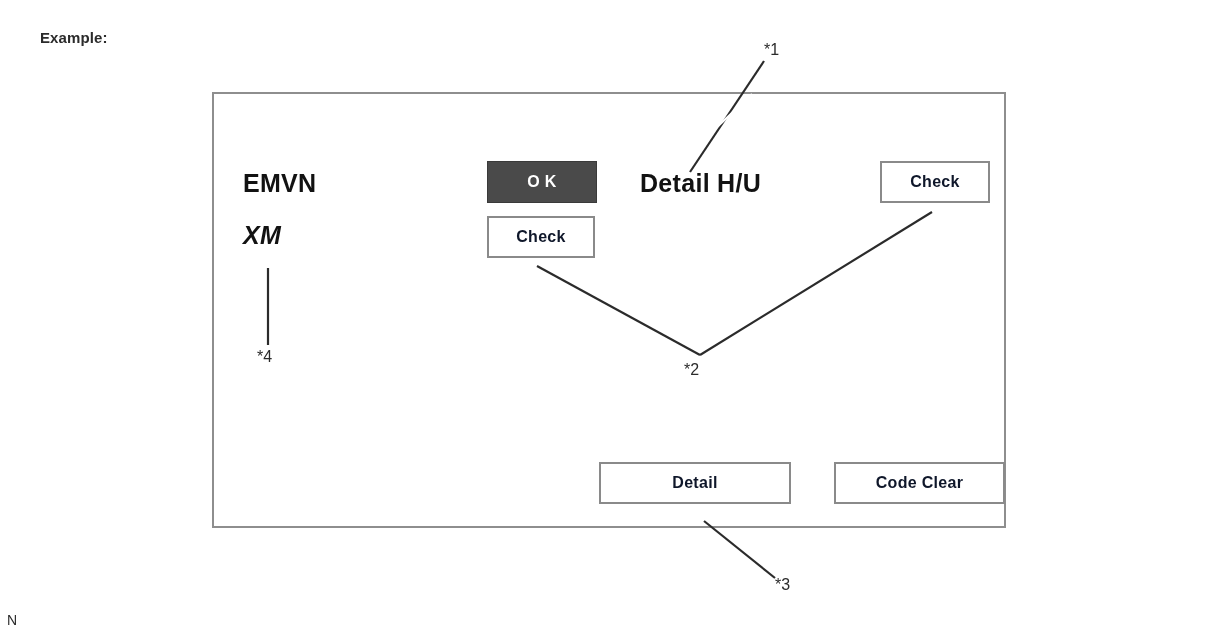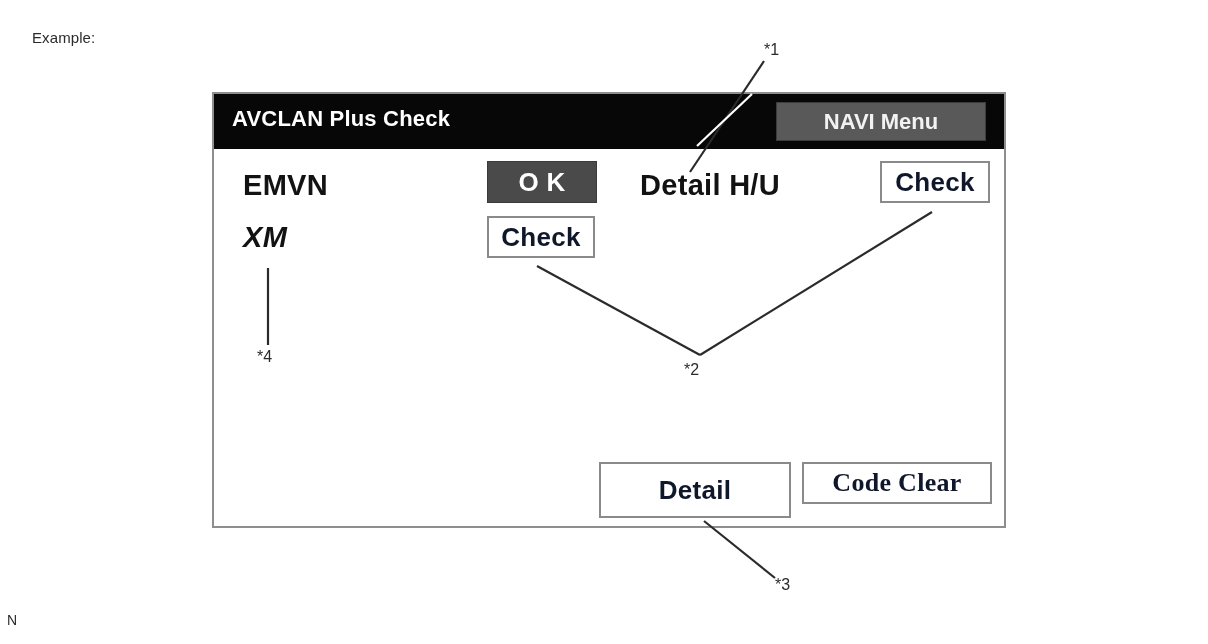--- a/index.html
+++ b/index.html
@@ -15,24 +15,24 @@
     font-family: "Liberation Sans", sans-serif;
     color: #1a1a1a;
     overflow: hidden;
   }
 
   
   .abs { position: absolute; }
 
   
   #example-caption {
-    left: 32px;
+    left: 40px;
     top: 29px;
     font-size: 15px;
-    font-weight: 400;
+    font-weight: 700;
     color: #2b2b2b;
     letter-spacing: 0.1px;
     white-space: nowrap;
   }
 
   #footer-mark {
     left: 7px;
     top: 612px;
     font-size: 14px;
     font-weight: 400;
@@ -97,62 +97,62 @@
     position: absolute;
     left: 0;
     top: 55px;
     right: 0;
     bottom: 0;
     background: #ffffff;
   }
 
   .row-label {
     position: absolute;
-    font-size: 29px;
+    font-size: 25px;
     font-weight: bold;
     color: #121212;
     letter-spacing: 0.3px;
     white-space: nowrap;
   }
   #label-emvn  { left: 29px;  top: 20px; }
   #label-xm    { left: 29px;  top: 72px; font-style: italic; }
   #label-audio { left: 426px; top: 20px; }
 
   
   .screen-btn {
     position: absolute;
     box-sizing: border-box;
     display: flex;
     align-items: center;
     justify-content: center;
   }
   .screen-btn .btn-label {
-    font-size: 26px;
+    font-size: 16px;
     font-weight: bold;
     white-space: nowrap;
     letter-spacing: 0.3px;
   }
   .btn-filled {
     background: #4a4a4a;
     border: 1px solid #3a3a3a;
   }
   .btn-filled .btn-label { color: #ffffff; }
 
   .btn-outline {
     background: #ffffff;
     border: 2px solid #8a8a8a;
   }
   .btn-outline .btn-label { color: #0f172a; }
 
   #btn-ok      { left: 273px; top: 12px;  width: 110px; height: 42px; }
   #btn-check-1 { left: 273px; top: 67px;  width: 108px; height: 42px; }
   #btn-check-2 { left: 666px; top: 12px;  width: 110px; height: 42px; }
 
-  #btn-detail     { left: 385px; top: 313px; width: 192px; height: 56px; }
-  #btn-code-clear { left: 588px; top: 313px; width: 190px; height: 42px; font-family: Liberation Serif, serif; }
+  #btn-detail     { left: 385px; top: 313px; width: 192px; height: 42px; }
+  #btn-code-clear { left: 620px; top: 313px; width: 171px; height: 42px; }
 
   
   .callout {
     position: absolute;
     font-size: 16px;
     font-weight: 400;
     color: #2b2b2b;
     white-space: nowrap;
   }
   #callout-1 { left: 764px; top: 41px; }
@@ -170,27 +170,20 @@
     pointer-events: none;
   }
 </style>
 </head>
 <body>
 
 <div class="abs" id="example-caption">Example:</div>
 
 <div class="abs" id="device-screen">
 
-  <div id="title-bar">
-    <div id="title-text">AVCLAN Plus Check</div>
-
-    <div id="navi-menu-button">
-      <span class="btn-label">NAVI Menu</span>
-    </div>
-  </div>
 
   <div id="screen-body">
 
     <div class="row-label" id="label-emvn">EMVN</div>
 
     <div class="row-label" id="label-xm">XM</div>
 
     <div class="row-label" id="label-audio">Detail H/U</div>
 
     <div class="screen-btn btn-filled" id="btn-ok">

